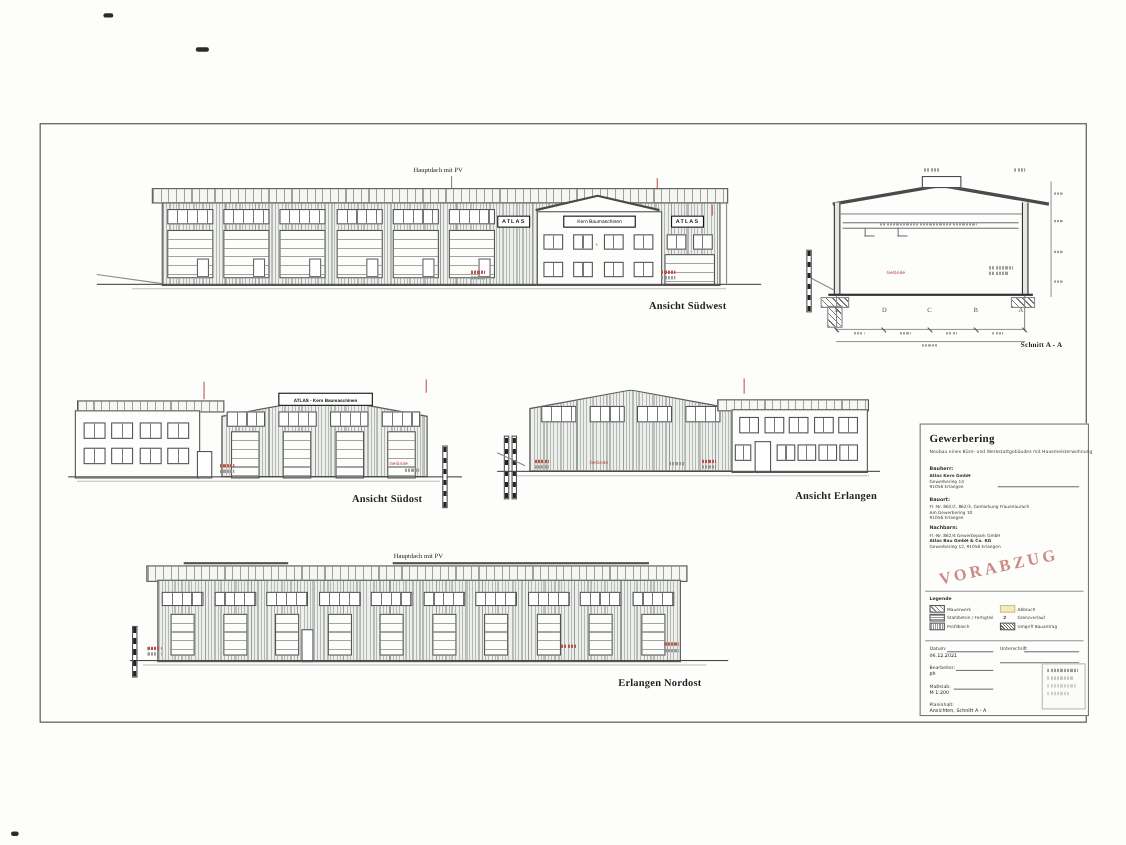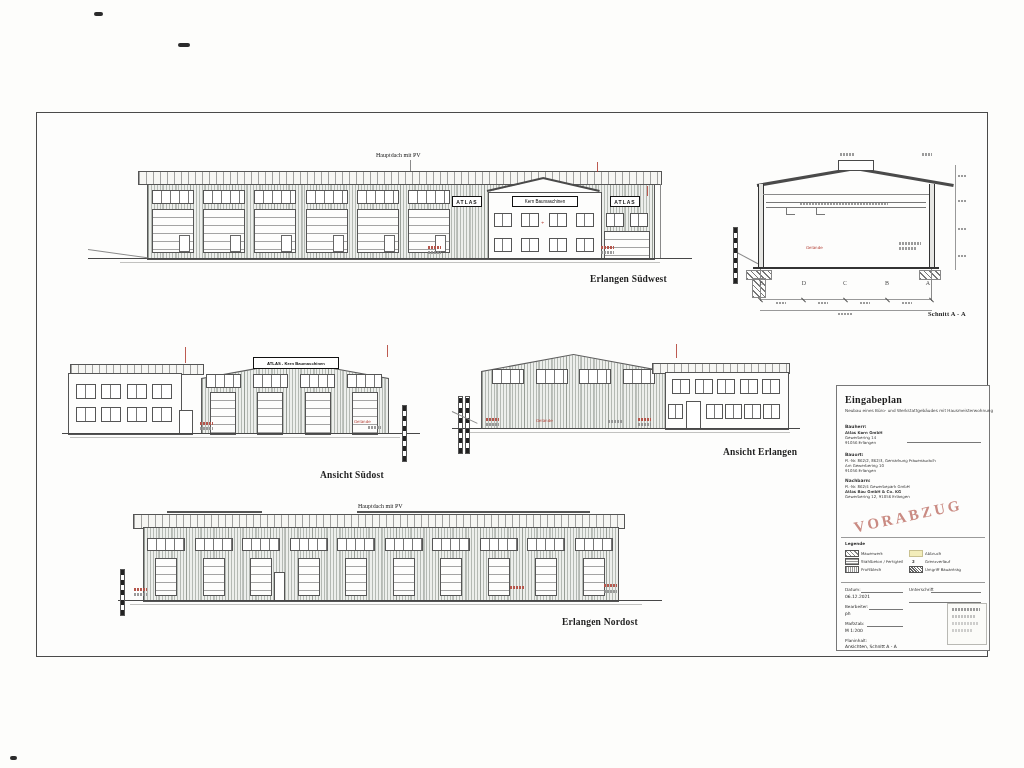--- a/index.html
+++ b/index.html
@@ -170,21 +170,21 @@
   <div class="abs thinline" style="left:88px;top:249px;width:60px;height:1px;transform:rotate(8deg);transform-origin:left center;"></div>
   <div class="abs thinline" style="left:660px;top:184px;width:1px;height:74px;"></div>
 
   <div class="abs redtick" style="left:597px;top:162px;height:10px;"></div>
   <div class="abs redtick" style="left:647px;top:186px;height:10px;"></div>
   <div class="abs redsm" style="left:428px;top:246px;width:13px;"></div>
   <div class="abs smudge" style="left:428px;top:251px;width:13px;"></div>
   <div class="abs redsm" style="left:601px;top:246px;width:13px;"></div>
   <div class="abs smudge" style="left:601px;top:251px;width:13px;"></div>
 
-  <div class="abs caption" style="left:590px;top:274px;">Erlangen Südwest</div>
+  <div class="abs caption" style="left:590px;top:274px;">Ansicht Südwest</div>
 </div>
 
 <div class="abs" style="left:0;top:0;">
   <div class="abs slope" style="left:757px;top:184px;width:100px;transform:rotate(-9.8deg);transform-origin:left center;"></div>
   <div class="abs slope" style="left:855px;top:167px;width:100px;transform:rotate(9.8deg);transform-origin:left center;"></div>
   <div class="abs" style="left:838px;top:160px;width:34px;height:9px;border:1px solid #4a4a4a;background:#fff;"></div>
   <div class="abs" style="left:758px;top:184px;width:4px;height:84px;border-left:1px solid #333;border-right:1px solid #333;background:#e6e6e3;"></div>
   <div class="abs" style="left:929px;top:184px;width:4px;height:84px;border-left:1px solid #333;border-right:1px solid #333;background:#e6e6e3;"></div>
   <div class="abs thinline" style="left:763px;top:194px;width:166px;height:1px;"></div>
   <div class="abs" style="left:766px;top:202px;width:160px;height:4px;border-top:1px solid #777;border-bottom:1px solid #777;"></div>
@@ -281,21 +281,21 @@
   <div class="abs gline2" style="left:70px;top:437px;width:330px;"></div>
   <div class="abs pole" style="left:402px;top:405px;height:55px;"></div>
 
   <div class="abs redtick" style="left:185px;top:347px;height:16px;"></div>
   <div class="abs redtick" style="left:387px;top:345px;height:12px;"></div>
   <div class="abs redsm" style="left:200px;top:422px;width:13px;"></div>
   <div class="abs smudge" style="left:200px;top:427px;width:13px;"></div>
   <div class="abs redtext" style="left:354px;top:420px;">Gelände</div>
   <div class="abs smudge" style="left:368px;top:426px;width:13px;"></div>
 
-  <div class="abs caption" style="left:320px;top:470px;">Ansicht Südost</div>
+  <div class="abs caption" style="left:320px;top:449px;">Ansicht Südost</div>
 </div>
 
 <div class="abs" style="left:0;top:0;">
   <div class="abs pole" style="left:458px;top:396px;height:56px;"></div>
   <div class="abs pole" style="left:465px;top:396px;height:56px;"></div>
   <div class="abs thinline" style="left:452px;top:411px;width:28px;height:1px;transform:rotate(25deg);transform-origin:left center;"></div>
 
   <div class="abs gable-back" style="left:481px;top:354px;width:185px;height:75px;"></div>
   <div class="abs gable-front corr" style="left:482px;top:355px;width:183px;height:73px;"></div>
   <div class="abs bayrow" style="left:492px;top:369px;width:163px;">
@@ -414,21 +414,21 @@
   <div class="abs redsm" style="left:134px;top:588px;width:13px;"></div>
   <div class="abs smudge" style="left:134px;top:593px;width:13px;"></div>
   <div class="abs redsm" style="left:510px;top:586px;width:14px;"></div>
   <div class="abs redsm" style="left:604px;top:584px;width:13px;"></div>
   <div class="abs smudge" style="left:604px;top:590px;width:13px;"></div>
 
   <div class="abs caption" style="left:562px;top:617px;">Erlangen Nordost</div>
 </div>
 
 <div class="abs tb">
-  <div class="abs title" style="left:8px;top:8px;">Eingabeplan</div>
+  <div class="abs title" style="left:8px;top:8px;">Gewerbering</div>
   <div class="abs sub" style="left:8px;top:22px;">Neubau eines Büro- und Werkstattgebäudes mit Hausmeisterwohnung</div>
 
   <div class="abs lbl" style="left:8px;top:38px;">Bauherr:</div>
   <div class="abs ln" style="left:8px;top:44px;font-weight:bold;">Atlas Kern GmbH</div>
   <div class="abs ln" style="left:8px;top:49px;">Gewerbering 14</div>
   <div class="abs ln" style="left:8px;top:54px;">91056 Erlangen</div>
   <div class="abs uline" style="left:70px;top:56px;width:74px;"></div>
 
   <div class="abs lbl" style="left:8px;top:66px;">Bauort:</div>
   <div class="abs ln" style="left:8px;top:72px;">Fl.-Nr. 862/2, 862/3, Gemarkung Frauenaurach</div>

